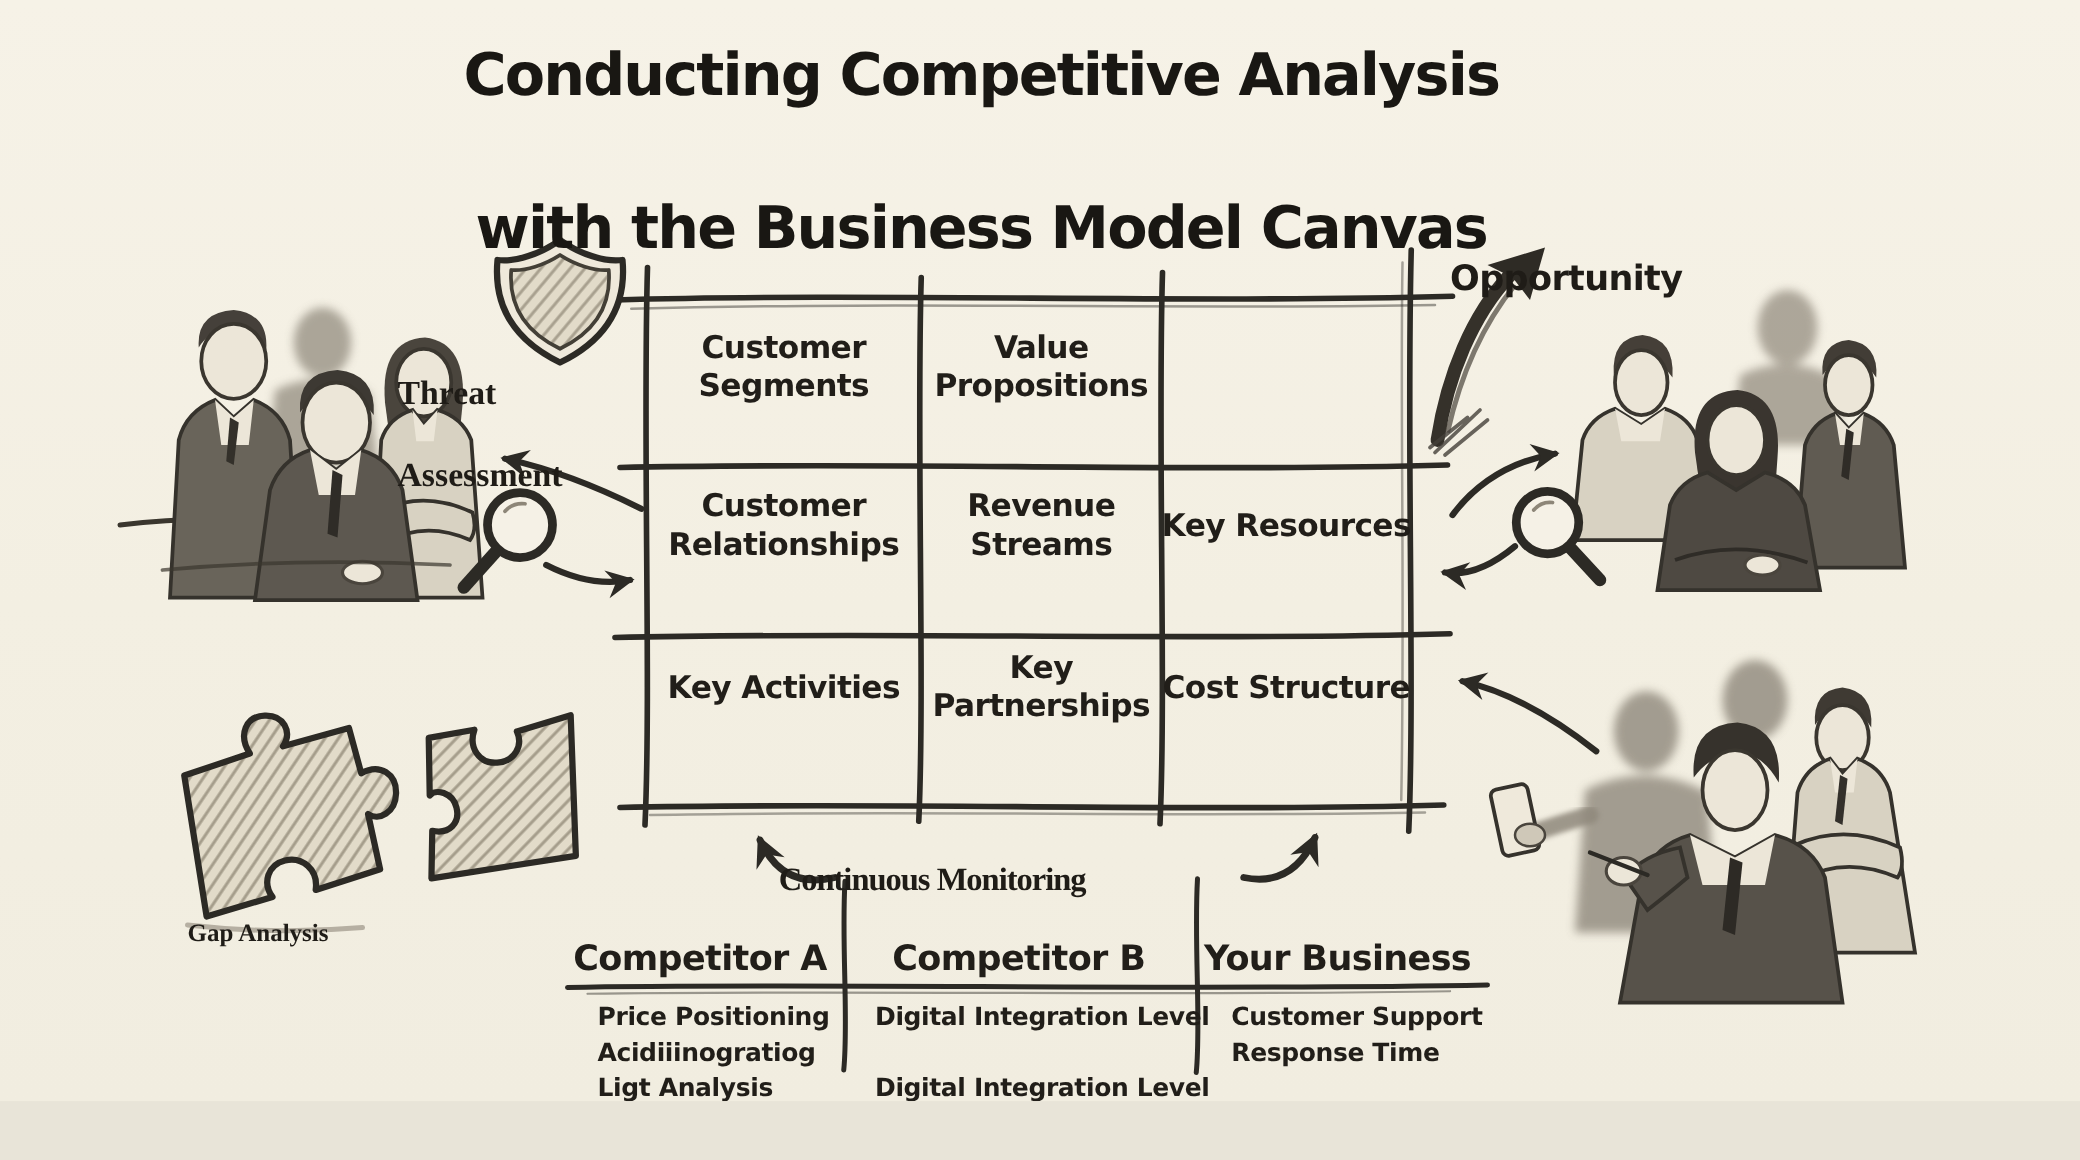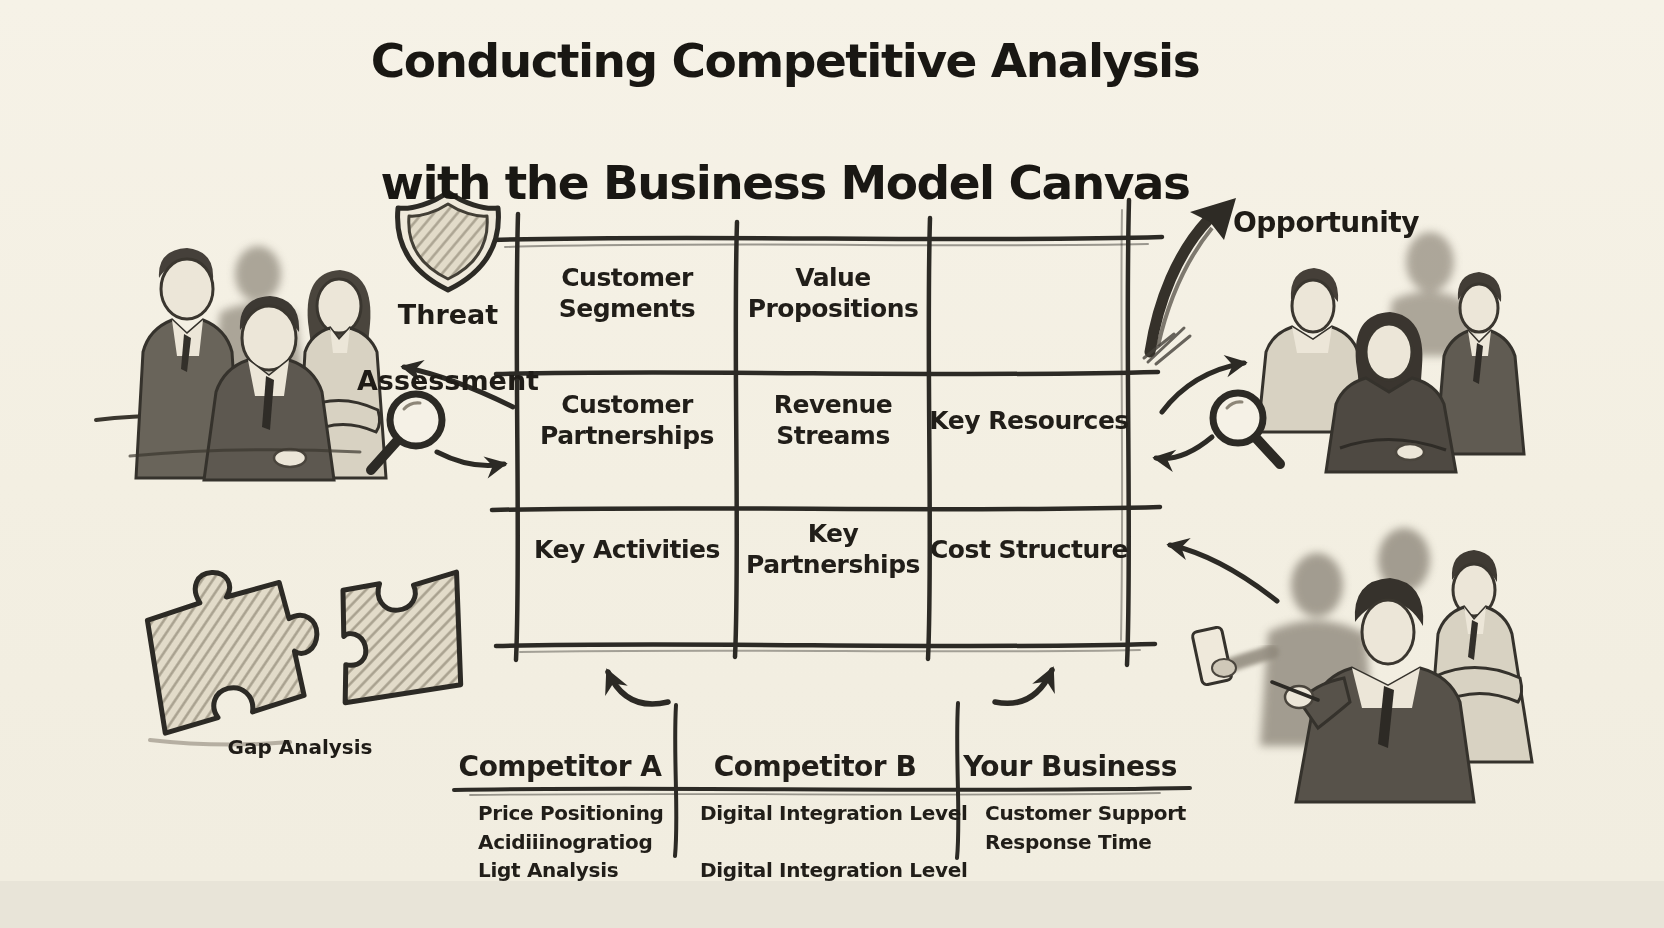--- a/index.html
+++ b/index.html
@@ -4,21 +4,21 @@
 <style>
   html,body{margin:0;padding:0;background:#e8e4d8;}
   .stage{
     position:relative;width:1664px;height:881px;overflow:hidden;
     background:linear-gradient(180deg,#f6f2e7 0%,#f3efe2 55%,#f1ede0 100%);
     font-family:"DejaVu Sans","Liberation Sans",sans-serif;
     color:#211e19;
   }
   .sketch{position:absolute;left:0;top:0;}
   .lbl{position:absolute;font-weight:bold;color:#1f1c17;line-height:1.18;white-space:pre-line;}
-  .center{transform:translateX(-50%);text-align:center;}
+  .center{transform:translateX(-50%);font-family:Liberation Serif, serif;}
   .title{
     top:30px;left:785px;width:1250px;
     font-size:47px;line-height:61px;letter-spacing:-1.5px;color:#191713;
     text-align:center;transform:translateX(-50%);
   }
   .cell{
     position:absolute;width:204px;height:96px;margin-left:-102px;margin-top:-48px;
     display:flex;align-items:center;justify-content:center;text-align:center;
     font-size:25px;font-weight:bold;line-height:31px;letter-spacing:-0.5px;color:#211e19;
   }
@@ -200,28 +200,29 @@
       <path d="M140,918 C380,913 640,922 860,917" stroke="#6d675c" stroke-width="2" opacity="0.5"></path>
     </g>
   </svg>
 
   <div class="lbl title"><span>Conducting Competitive Analysis</span><br>
     <span>with the Business Model Canvas</span></div>
 
   <div class="lbl center side-lbl" style="left:448px;top:298px;width:260px;"><span>Threat</span><br>
     <span>Assessment</span></div>
 
-  <div class="lbl opp-lbl" style="left:1233px;top:206px;">Opportunity</div>
+  <div class="lbl opp-lbl" style="left:1160px;top:206px;">Opportunity</div>
 
   <div class="lbl center gap-lbl" style="left:300px;top:736px;width:300px;">Gap Analysis</div>
 
+  <div class="lbl center mon-lbl" style="left:833px;top:689px;width:420px;">Continuous Monitoring</div>
 
   <div class="cell c-col0 c-row0">Customer Segments</div>
   <div class="cell c-col1 c-row0">Value Propositions</div>
-  <div class="cell c-col0 c-row1">Customer Partnerships</div>
+  <div class="cell c-col0 c-row1">Customer Relationships</div>
   <div class="cell c-col1 c-row1">Revenue Streams</div>
   <div class="cell c-col2 c-row1">Key Resources</div>
   <div class="cell c-col1 c-row2">Key Partnerships</div>
   <div class="cell c-col0 c-row2">Key Activities</div>
   <div class="cell c-col2 c-row2">Cost Structure</div>
 
   <div class="th" style="left:560px;top:750px;">Competitor A</div>
   <div class="th" style="left:815px;top:750px;">Competitor B</div>
   <div class="th" style="left:1070px;top:750px;">Your Business</div>
 

